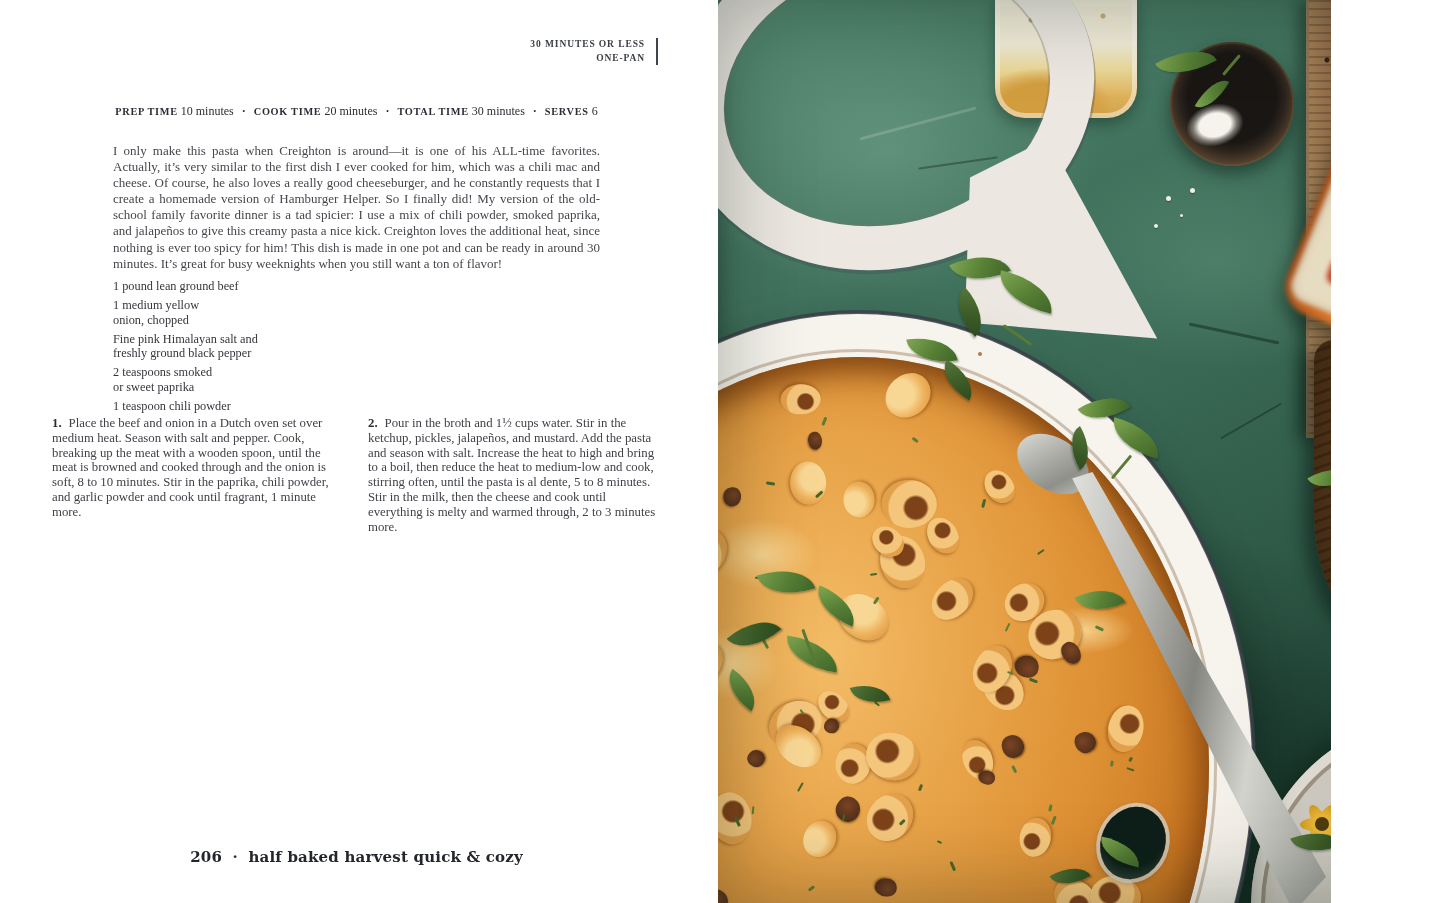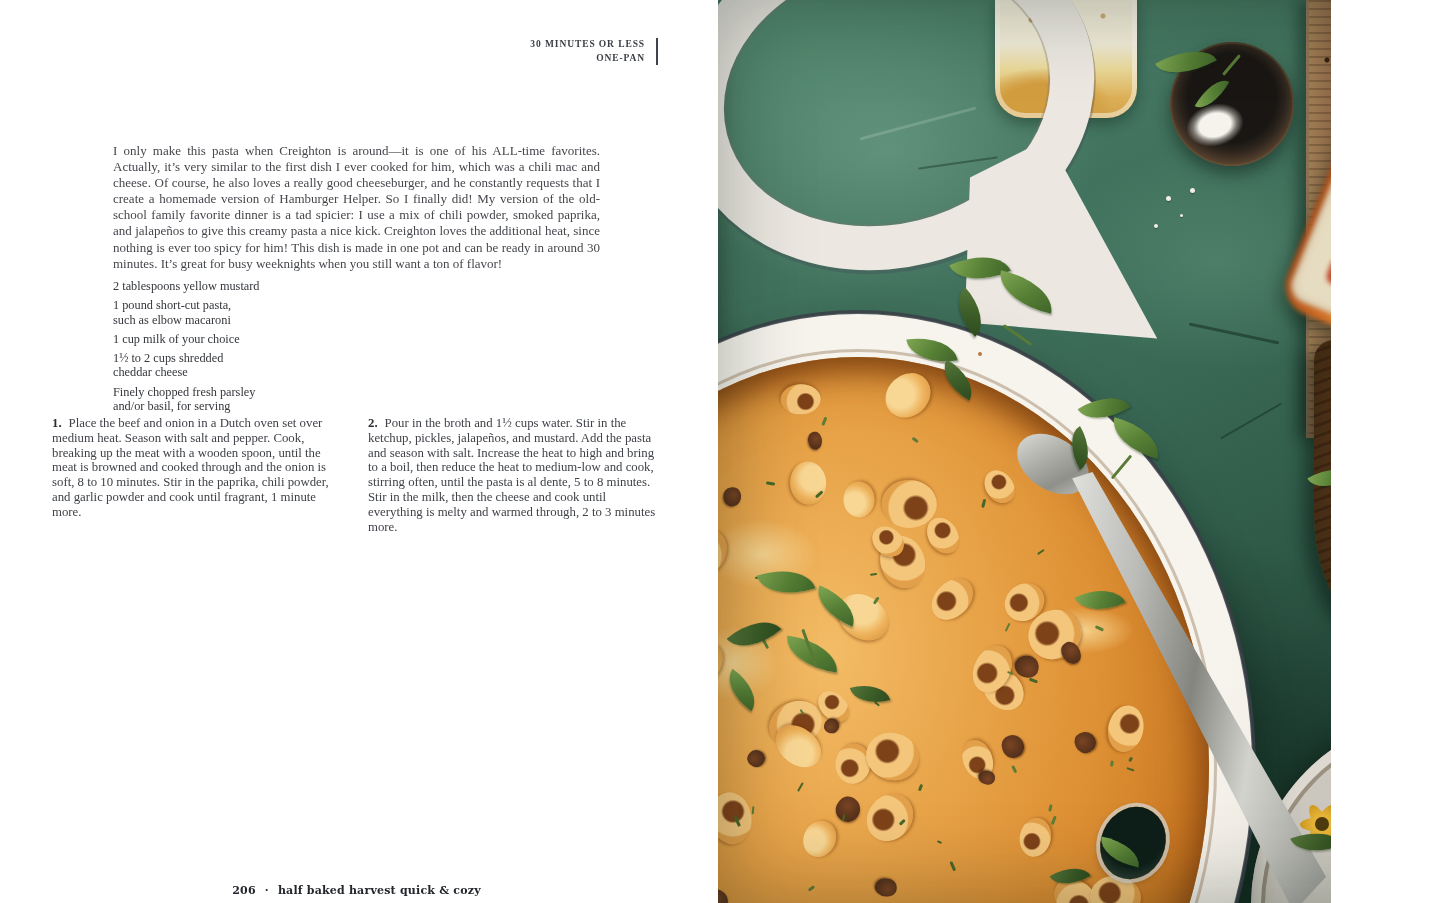--- a/index.html
+++ b/index.html
@@ -20,22 +20,22 @@
   .m-sep{margin:0 5px;font-weight:700;}
   .intro{position:absolute;top:130px;left:113px;width:487px;font-size:13px;line-height:16.1px;
          text-align:justify;color:#44474c;}
   .ingredients{position:absolute;top:279px;left:113px;width:500px;display:grid;
                grid-template-columns:168px 168px 164px;color:#33363b;}
   .ing{margin:0 0 5px 0;font-size:12.3px;line-height:14.3px;white-space:pre-line;padding-right:10px;}
   .steps-col{position:absolute;top:416px;width:296px;color:#3f4248;font-size:12.8px;line-height:14.8px;}
   .c1{left:52px;} .c2{left:368px;}
   .step{margin:0 0 14px 0;text-align:left;}
   .num{font-weight:700;margin-right:7px;color:#2b2e35;}
-  .footer{position:absolute;top:884px;left:113px;width:487px;text-align:center;
-          font-family:"DejaVu Serif",serif;font-weight:700;font-size:11px;color:#23262c;letter-spacing:.2px;}
+  .footer{position:absolute;top:848px;left:113px;width:487px;text-align:center;
+          font-family:"DejaVu Serif",serif;font-weight:700;font-size:15px;color:#23262c;letter-spacing:.2px;}
   .f-sep{margin:0 5px;}
 
   
   .photo{position:relative;width:727px;height:903px;overflow:hidden;flex:0 0 auto;
     background:
       radial-gradient(ellipse 300px 210px at 170px 150px, rgba(140,185,158,.38), transparent 70%),
       radial-gradient(ellipse 240px 160px at 500px 260px, rgba(122,172,146,.28), transparent 70%),
       radial-gradient(ellipse 330px 250px at 430px 700px, rgba(10,30,22,.40), transparent 72%),
       radial-gradient(ellipse 420px 320px at 660px 860px, rgba(8,24,18,.52), transparent 75%),
       linear-gradient(155deg,#558a70 0%,#447661 22%,#3a6a56 45%,#2f5a48 65%,#24483a 85%,#1c392e 100%);
@@ -161,33 +161,46 @@
 
 <div class="spread">
 
   <div class="page">
     <div class="badge">
       <div>30 MINUTES OR LESS</div>
       <div>ONE-PAN</div>
     </div>
 
 
+    <div class="meta">
+      <span class="m-label">PREP TIME</span>
+      <span class="m-value">10 minutes</span>
+      <span class="m-sep">·</span>
+      <span class="m-label">COOK TIME</span>
+      <span class="m-value">20 minutes</span>
+      <span class="m-sep">·</span>
+      <span class="m-label">TOTAL TIME</span>
+      <span class="m-value">30 minutes</span>
+      <span class="m-sep">·</span>
+      <span class="m-label">SERVES</span>
+      <span class="m-value">6</span>
+    </div>
 
     <p class="intro">I only make this pasta when Creighton is around—it is one of his ALL-time favorites. Actually, it’s very similar to the first dish I ever cooked for him, which was a chili mac and cheese. Of course, he also loves a really good cheeseburger, and he constantly requests that I create a homemade version of Hamburger Helper. So I finally did! My version of the old-school family favorite dinner is a tad spicier: I use a mix of chili powder, smoked paprika, and jalapeños to give this creamy pasta a nice kick. Creighton loves the additional heat, since nothing is ever too spicy for him! This dish is made in one pot and can be ready in around 30 minutes. It’s great for busy weeknights when you still want a ton of flavor!</p>
 
     <div class="ingredients">
       <div class="ing-col">
-        <p class="ing">2 tablespoons yellow mustard</p>
-        <p class="ing">1 pound short-cut pasta,
-such as elbow macaroni</p>
-        <p class="ing">1 cup milk of your choice</p>
-        <p class="ing">1½ to 2 cups shredded
-cheddar cheese</p>
-        <p class="ing">Finely chopped fresh parsley
-and/or basil, for serving</p>
+        <p class="ing">1 pound lean ground beef</p>
+        <p class="ing">1 medium yellow
+onion, chopped</p>
+        <p class="ing">Fine pink Himalayan salt and
+freshly ground black pepper</p>
+        <p class="ing">2 teaspoons smoked
+or sweet paprika</p>
+        <p class="ing">1 teaspoon chili powder</p>
       </div>
     </div>
 
     <div class="steps-col c1">
       <p class="step"><span class="num">1.</span><span>Place the beef and onion in a Dutch oven set over medium heat. Season with salt and pepper. Cook, breaking up the meat with a wooden spoon, until the meat is browned and cooked through and the onion is soft, 8 to 10 minutes. Stir in the paprika, chili powder, and garlic powder and cook until fragrant, 1 minute more.</span></p>
     </div>
     <div class="steps-col c2">
       <p class="step"><span class="num">2.</span><span>Pour in the broth and 1½ cups water. Stir in the ketchup, pickles, jalapeños, and mustard. Add the pasta and season with salt. Increase the heat to high and bring to a boil, then reduce the heat to medium-low and cook, stirring often, until the pasta is al dente, 5 to 8 minutes. Stir in the milk, then the cheese and cook until everything is melty and warmed through, 2 to 3 minutes more.</span></p>
     </div>
 

